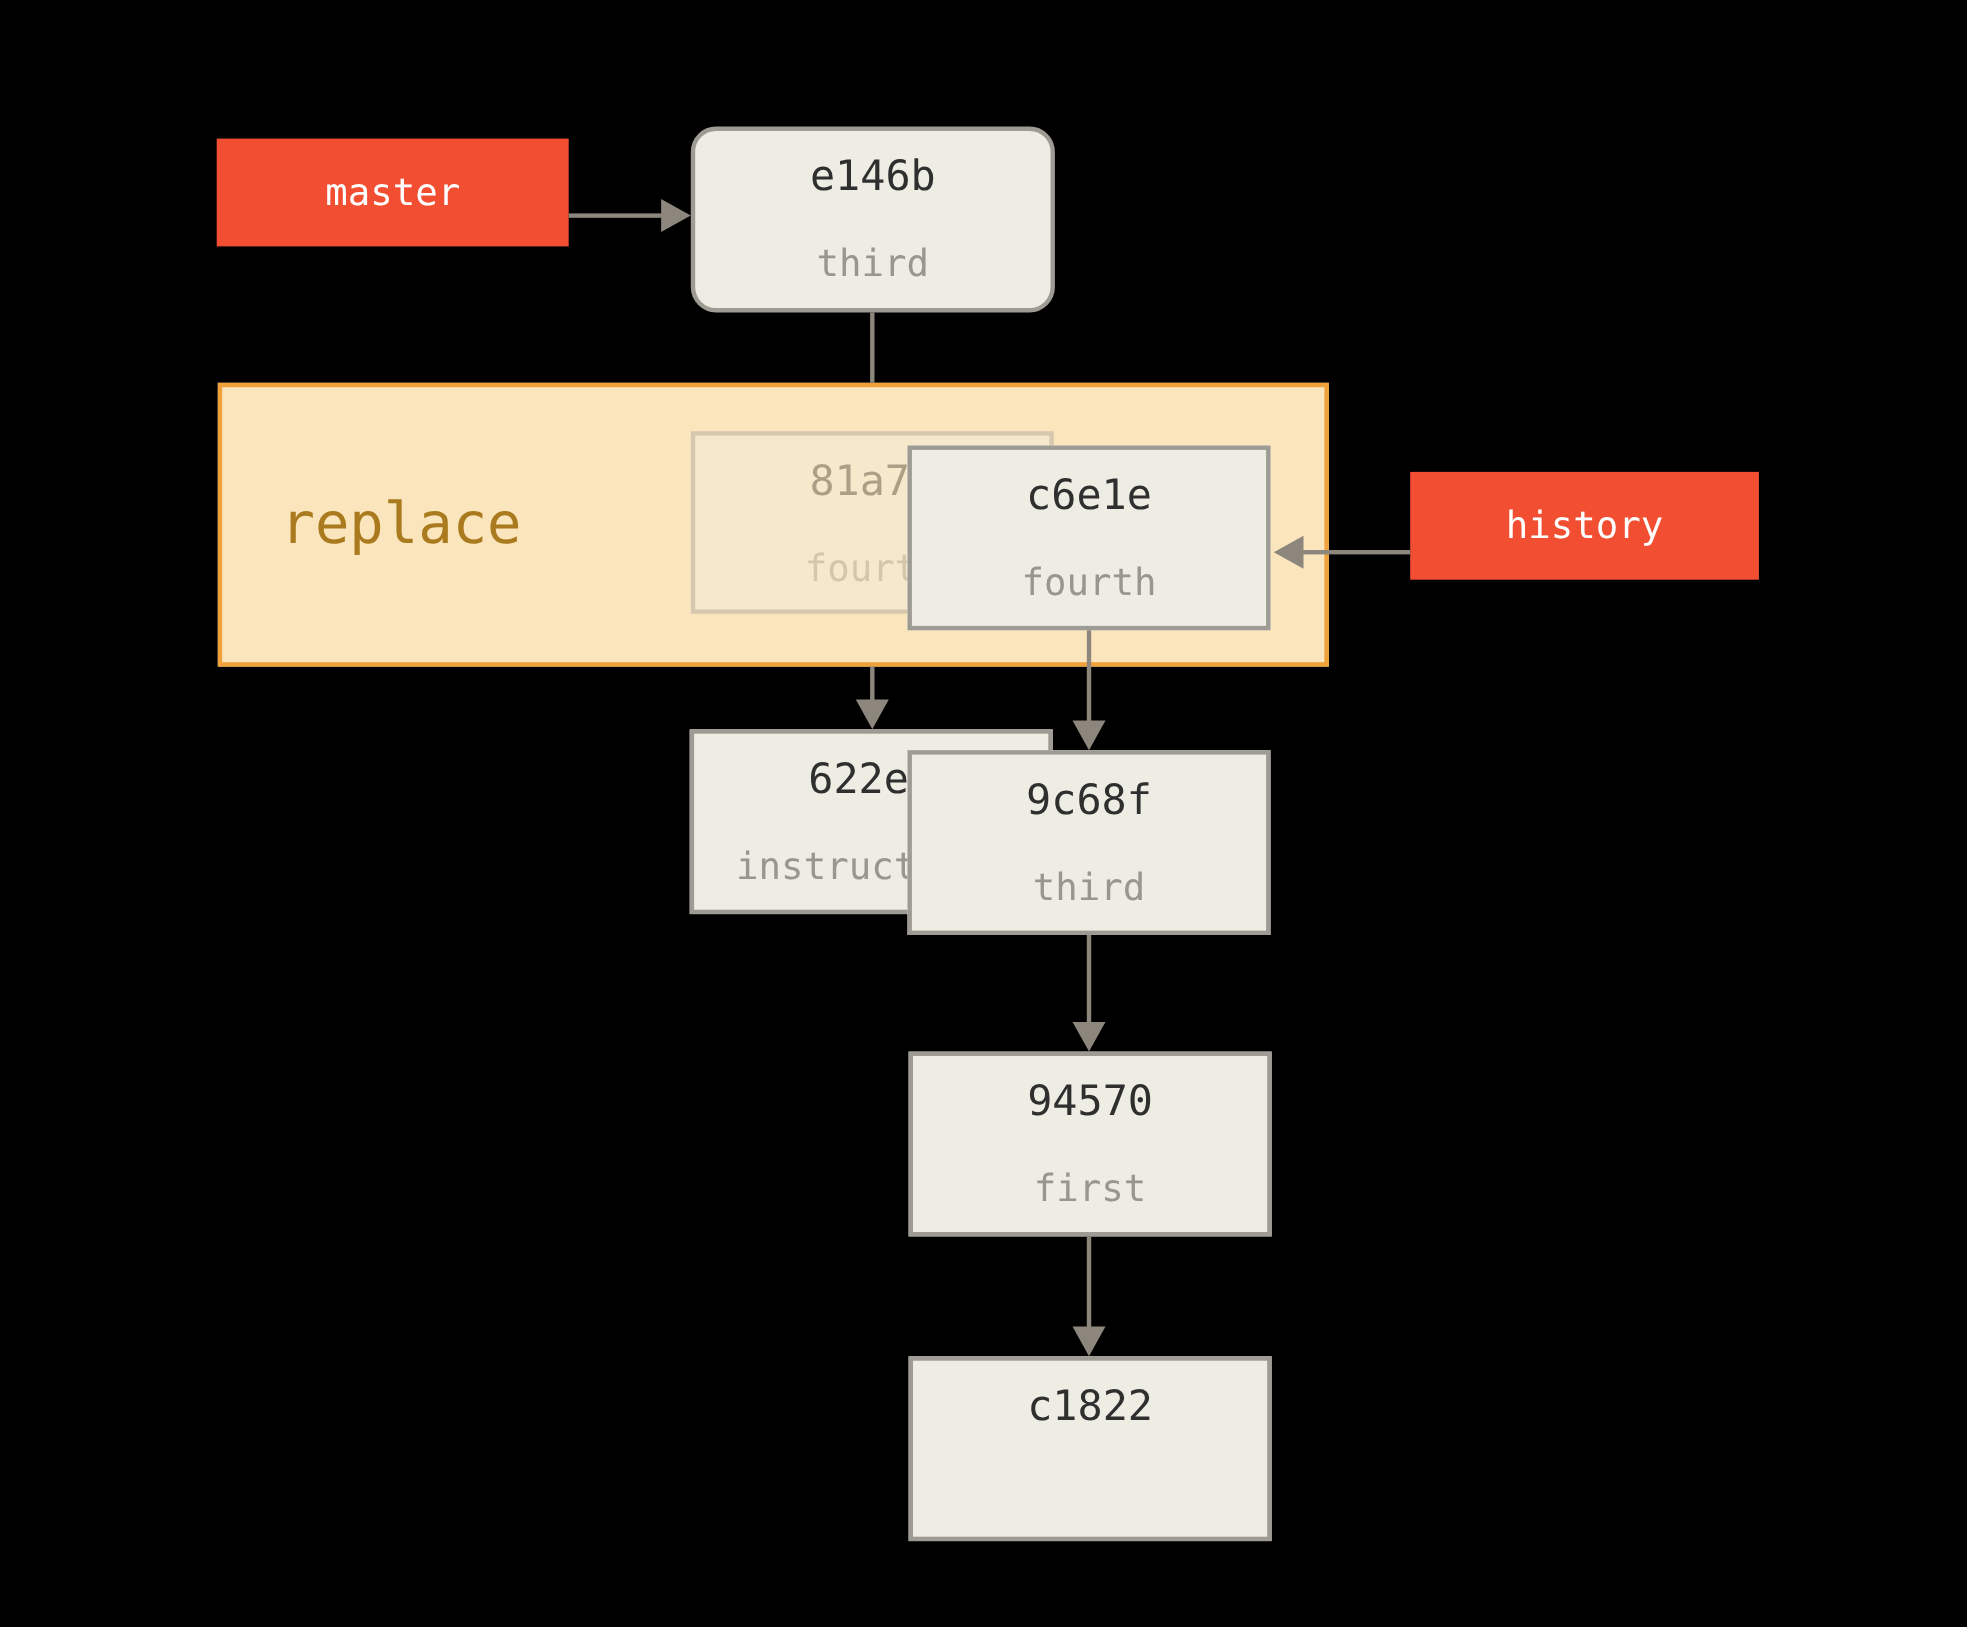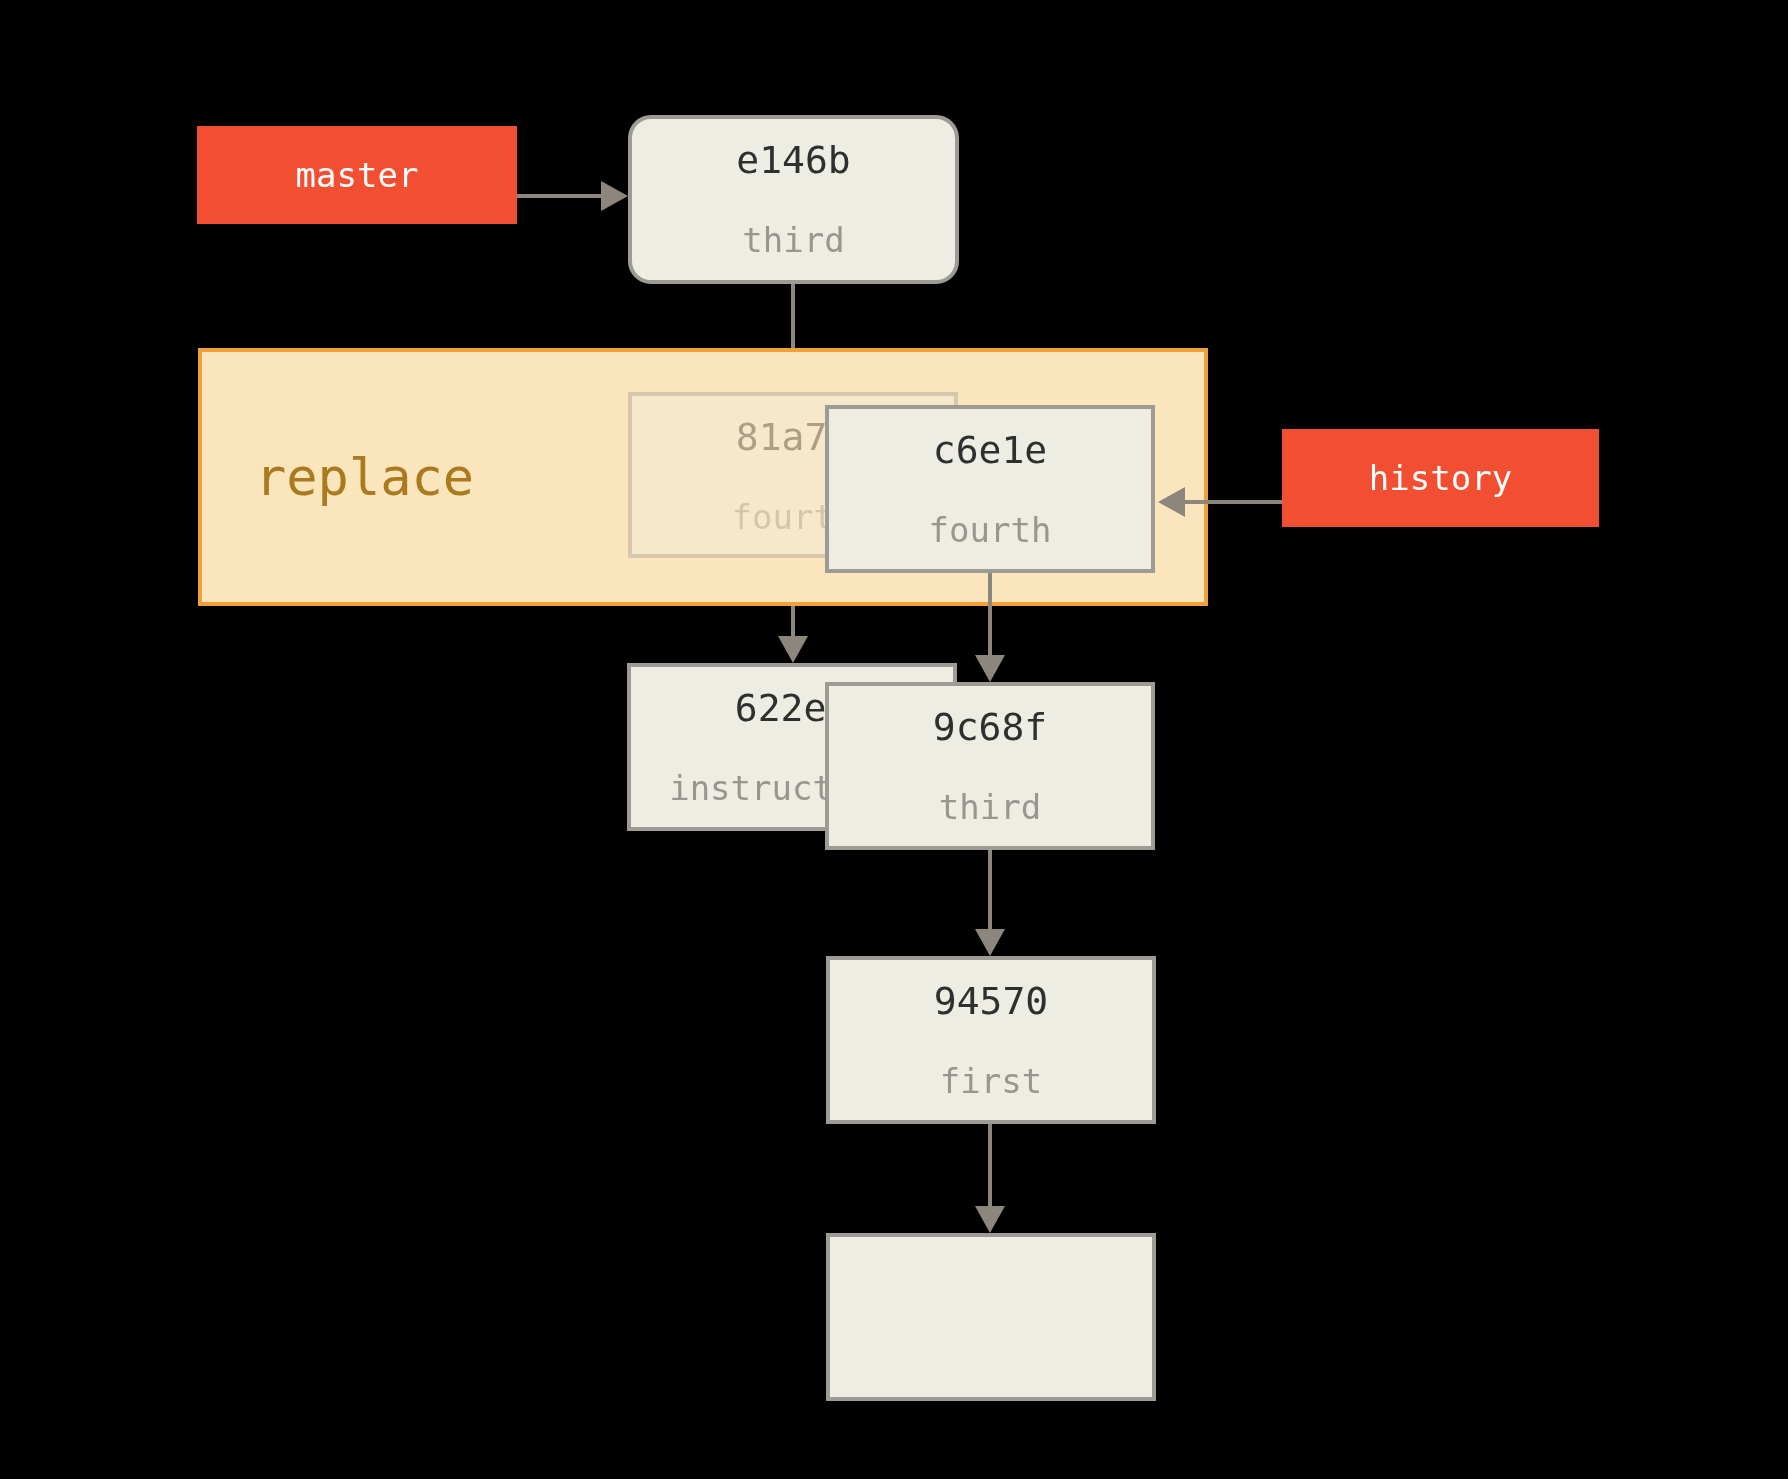--- a/index.html
+++ b/index.html
@@ -138,20 +138,21 @@
     <span class="hash">9c68f</span>
     <span class="msg">third</span>
   </div>
 
   <div class="commit" id="box-94570">
     <span class="hash">94570</span>
     <span class="msg">first</span>
   </div>
 
   <div class="commit" id="box-c1822">
+    <span class="hash">c1822</span>
   </div>
 
   <div class="hline" id="ln-master"></div>
   <div class="head-right" id="hd-master"></div>
 
   <div class="vline" id="ln-e146b"></div>
 
   <div class="vline" id="ln-repl"></div>
   <div class="head-down" id="hd-repl"></div>
 

